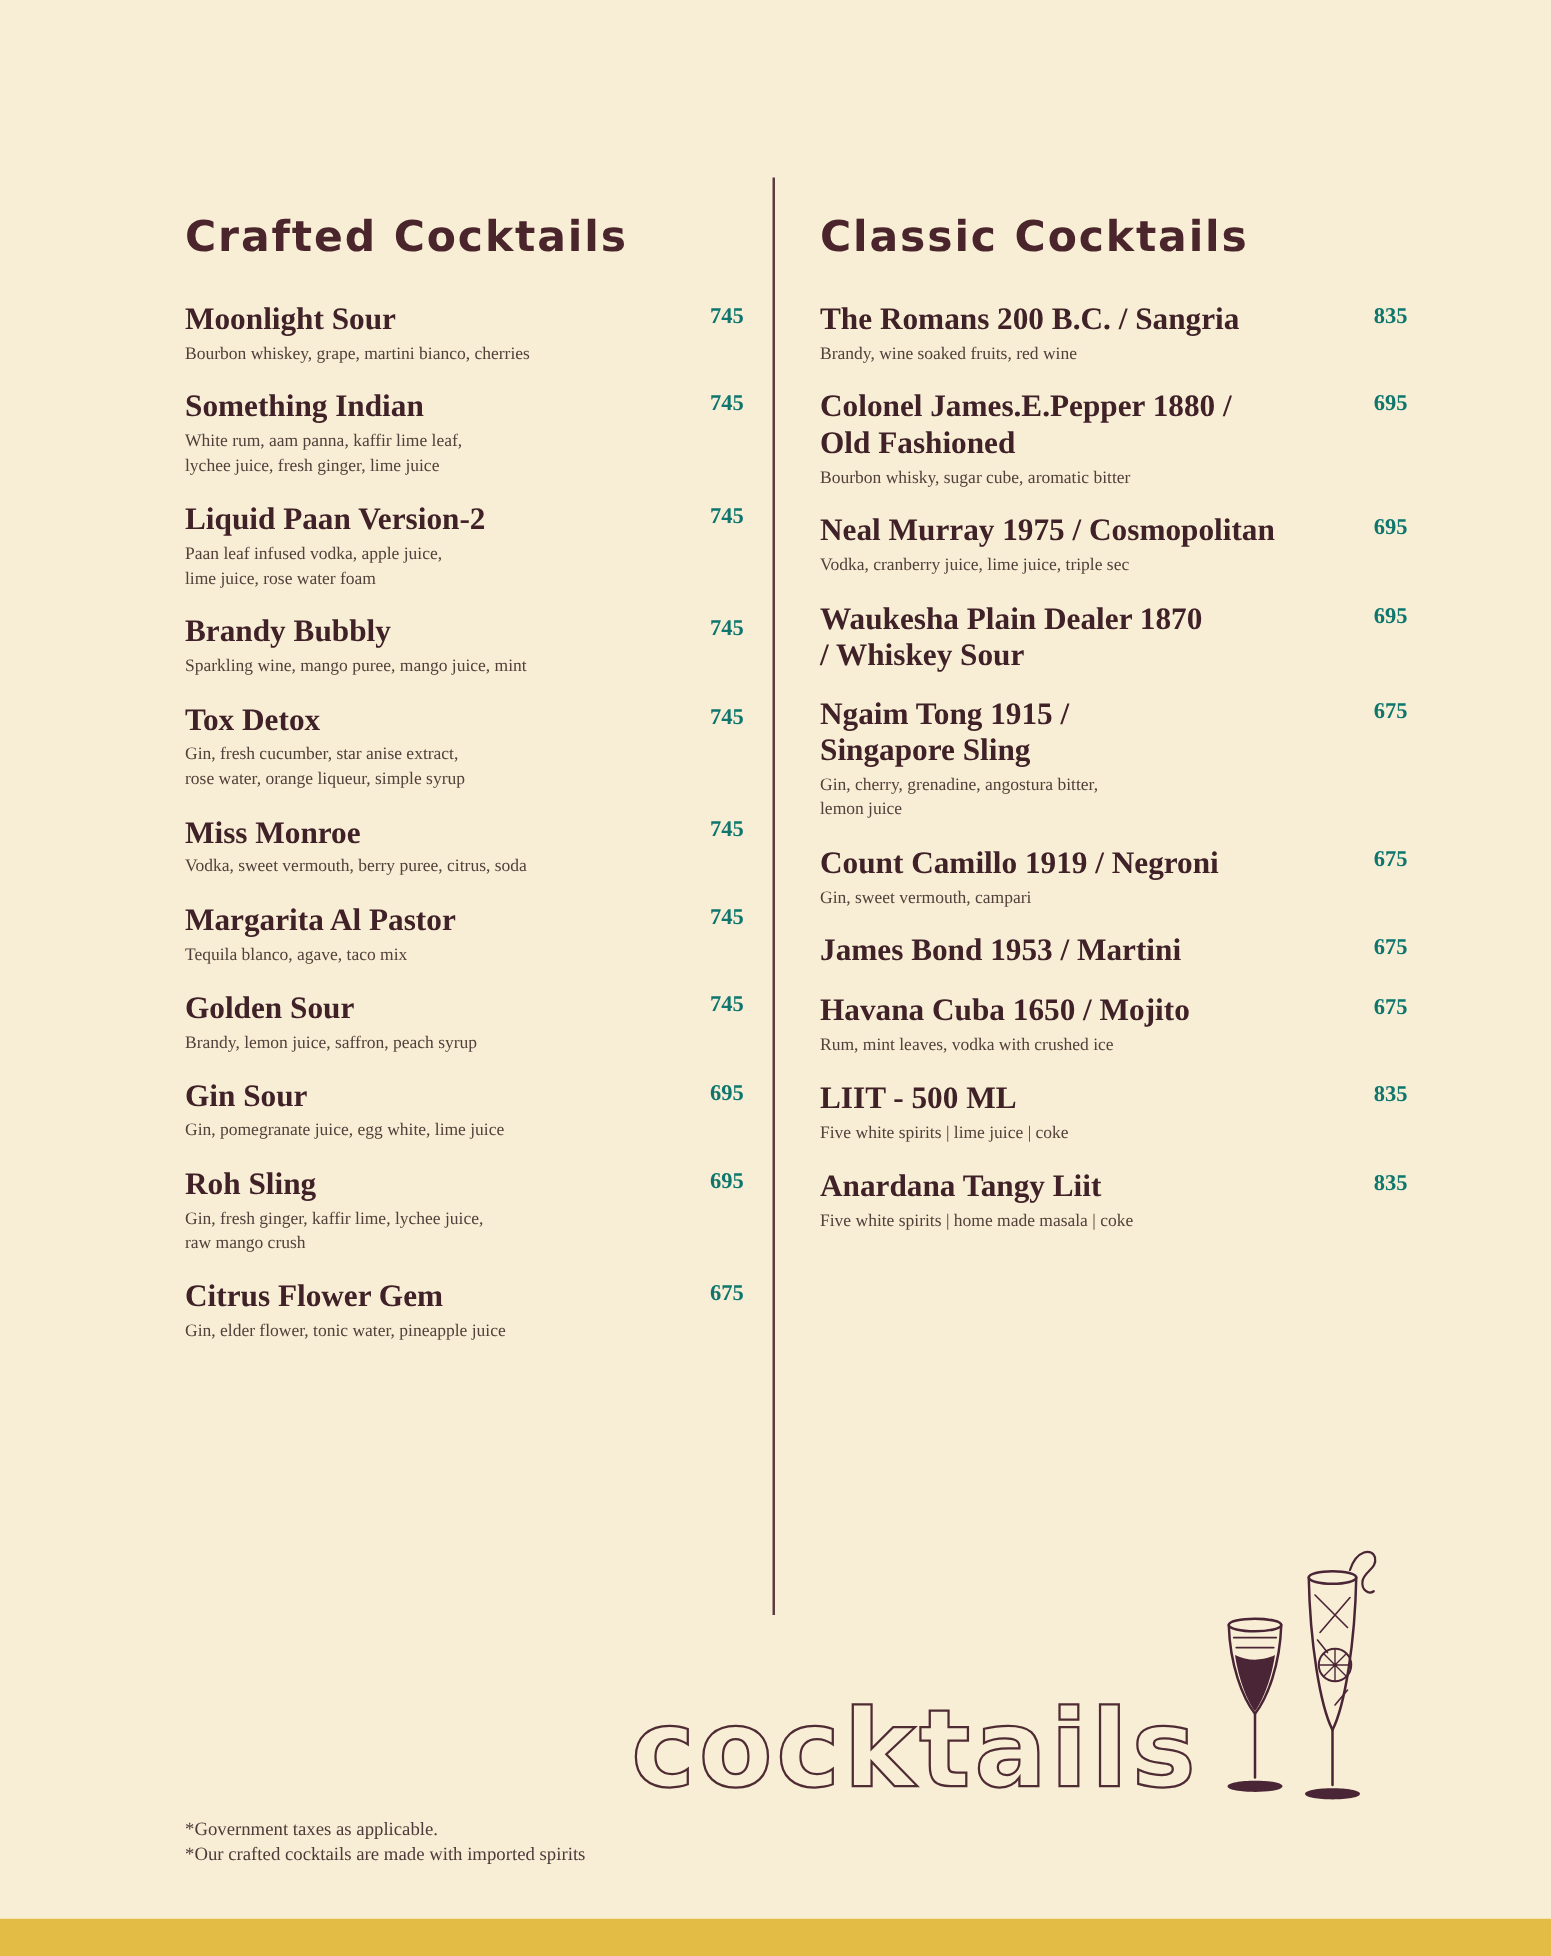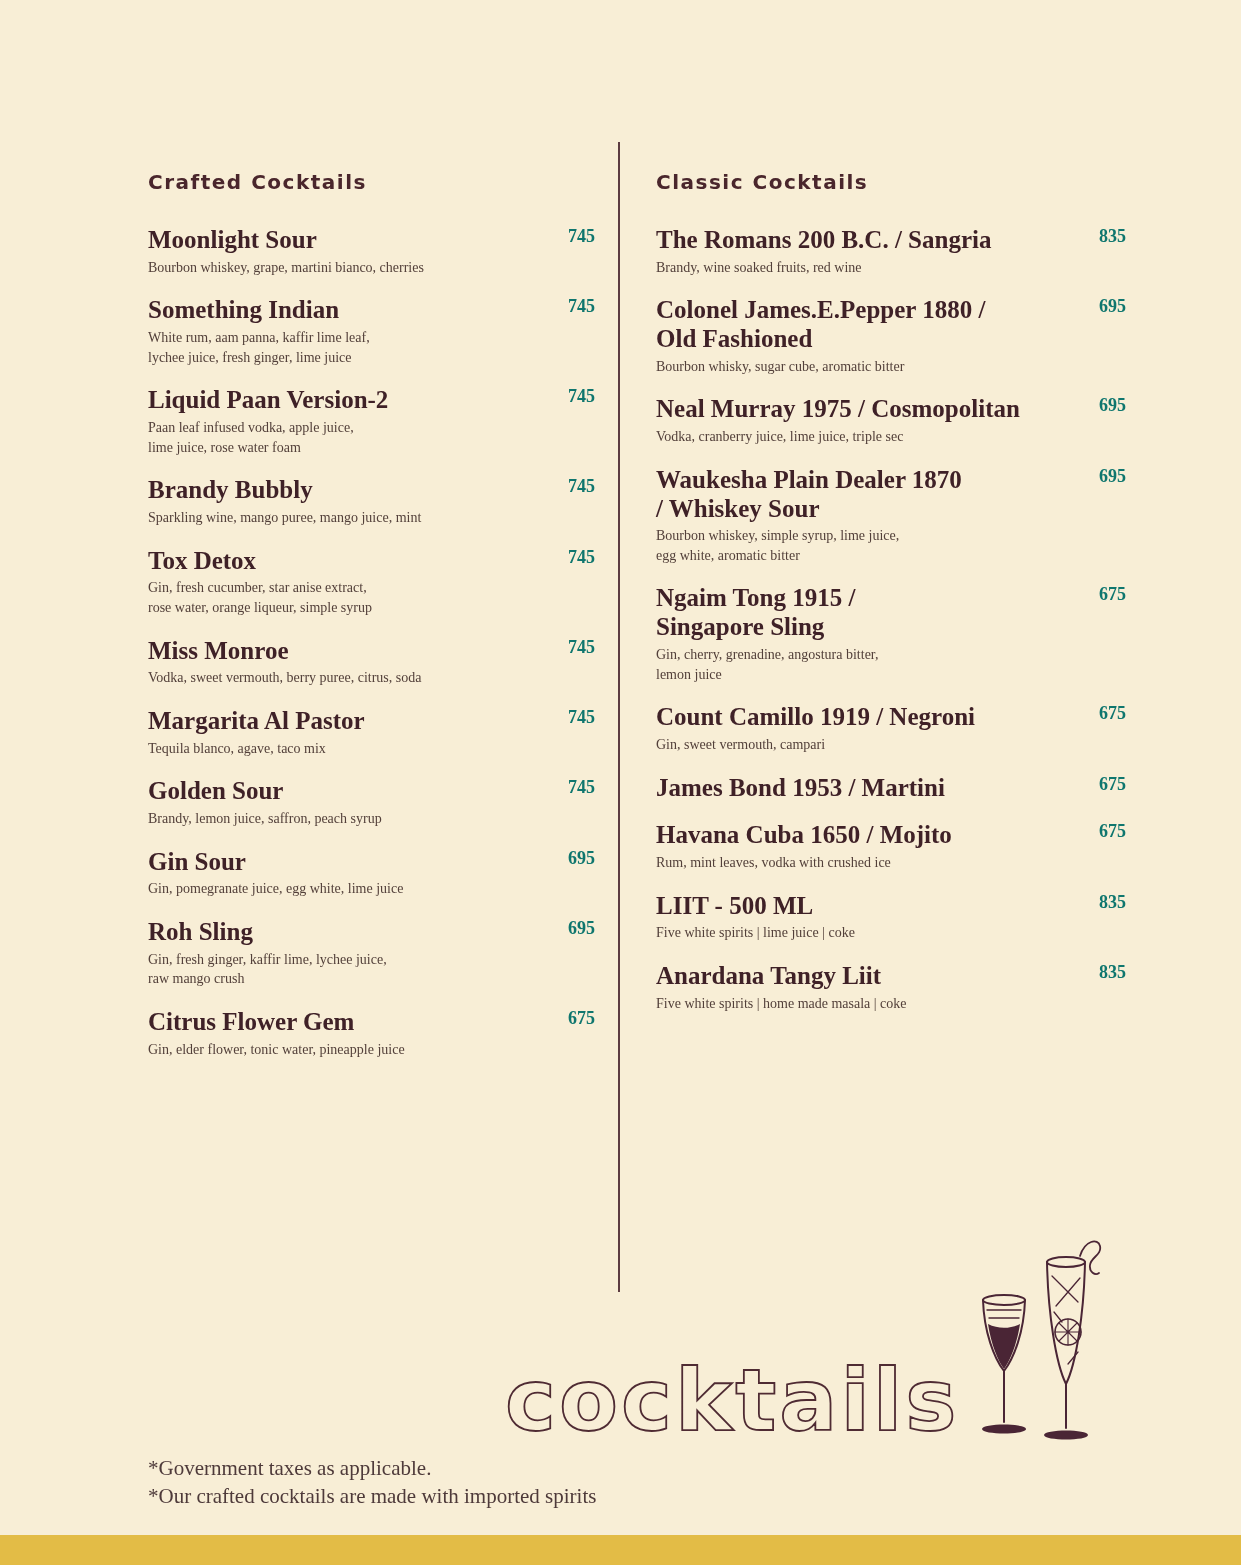--- a/index.html
+++ b/index.html
@@ -11,21 +11,21 @@
     overflow:hidden;
     font-family:"Liberation Serif", serif;
     color:#3f2127;
   }
   .column{position:absolute;top:170px;}
   .col-left{left:148px;width:447px;}
   .col-right{left:656px;width:470px;}
   .section-title{
     font-family:"DejaVu Sans", sans-serif;
     font-weight:700;
-    font-size:20px;
+    font-size:34px;
     letter-spacing:1.5px;
     color:#4a262c;
     margin:0 0 32px 0;
   }
   .item{margin-bottom:19px;}
   .item-head{
     display:flex;
     justify-content:space-between;
     align-items:flex-start;
     gap:26px;
@@ -74,21 +74,21 @@
     position:absolute;
     left:962px;
     top:1232px;
     width:150px;
     height:230px;
   }
   .footnotes{
     position:absolute;
     left:148px;
     top:1455px;
-    font-size:21px;
+    font-size:15px;
     line-height:1.33;
     color:#4e3a3a;
   }
   .accent-bar{
     position:absolute;
     left:0;
     bottom:0;
     width:100%;
     height:30px;
     background:#e3bc46;
@@ -224,22 +224,20 @@
       </div>
       <div class="item-desc">Vodka, cranberry juice, lime juice, triple sec</div>
     </div>
 
     <div class="item">
       <div class="item-head">
         <span class="item-name">Waukesha Plain Dealer 1870
 / Whiskey Sour</span>
         <span class="item-price">695</span>
       </div>
-      <div class="item-desc">Bourbon whiskey, simple syrup, lime juice,
-egg white, aromatic bitter</div>
     </div>
 
     <div class="item">
       <div class="item-head">
         <span class="item-name">Ngaim Tong 1915 /
 Singapore Sling</span>
         <span class="item-price">675</span>
       </div>
       <div class="item-desc">Gin, cherry, grenadine, angostura bitter,
 lemon juice</div>

